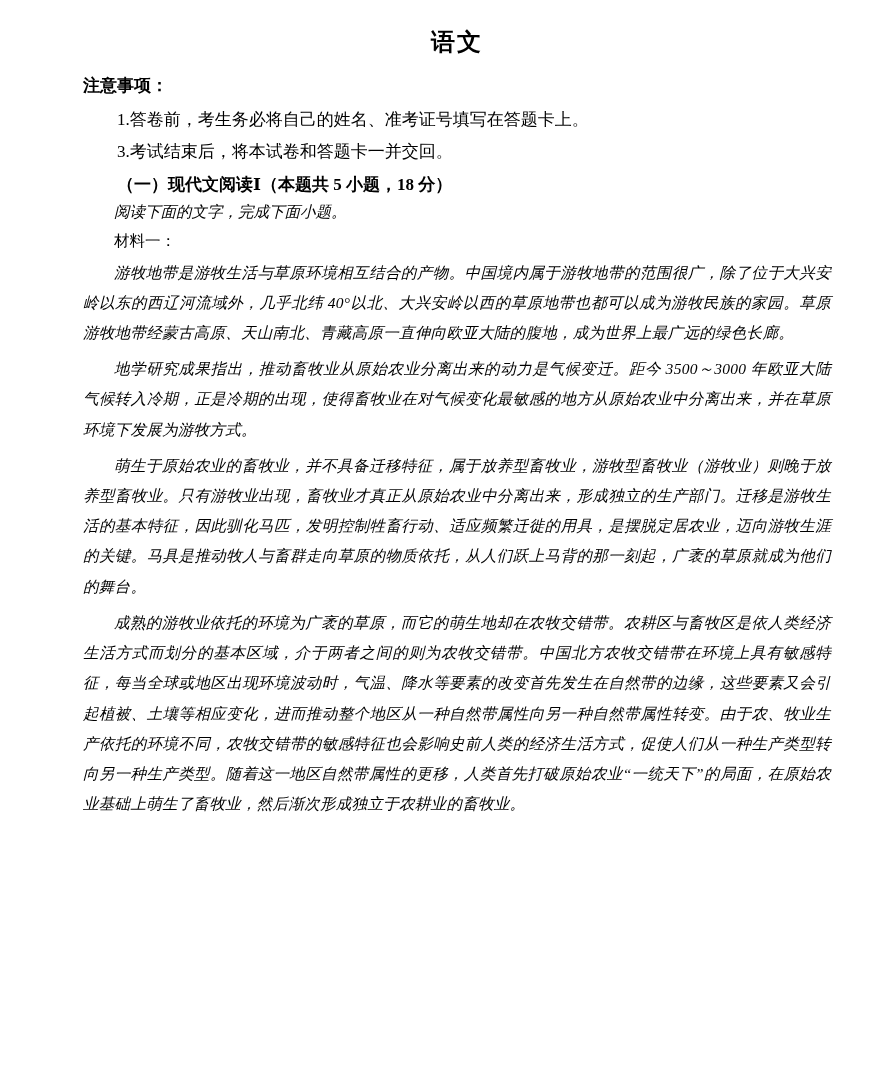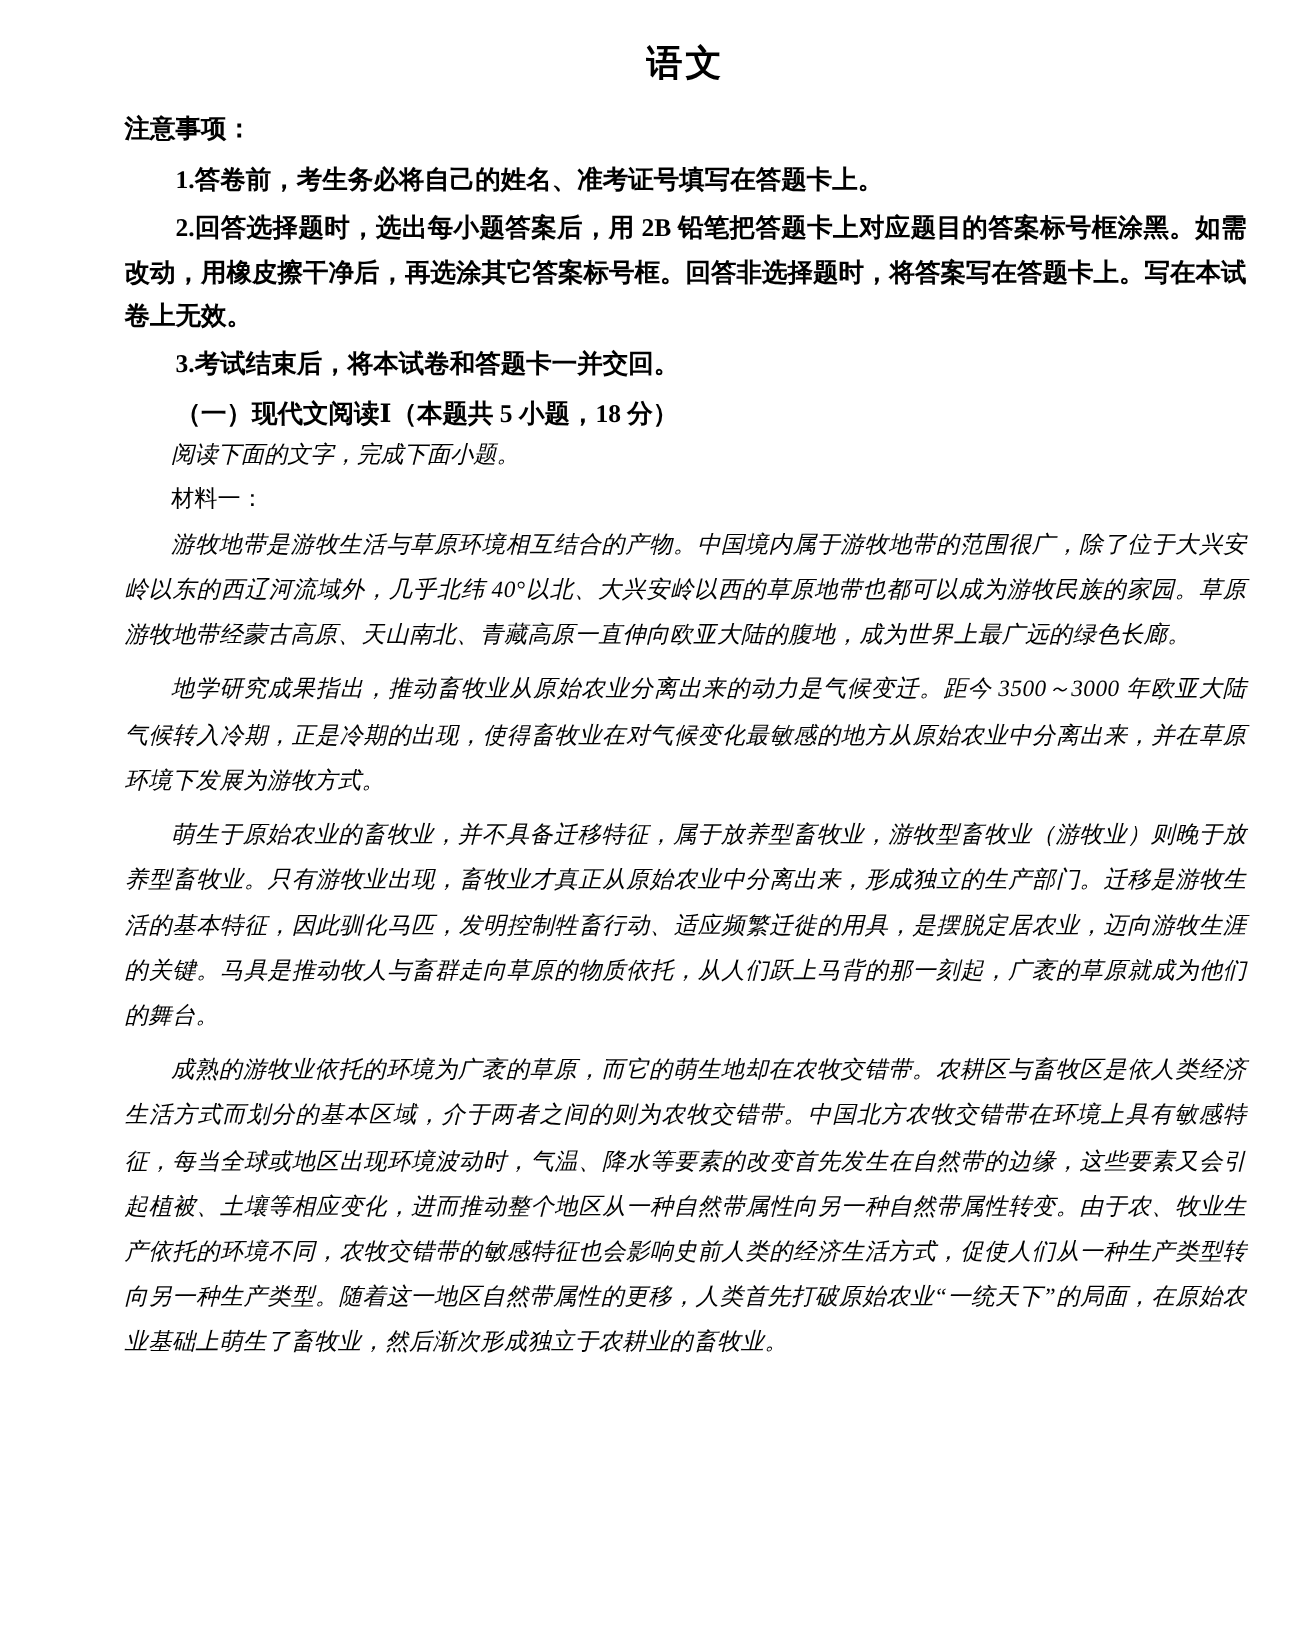--- a/index.html
+++ b/index.html
@@ -33,21 +33,21 @@
   .notice-head {
     font-size: 17px;
     font-weight: 700;
     margin: 4px 0 8px 0;
   }
   .notice-item {
     font-size: 17px;
     line-height: 1.75;
     text-indent: 2em;
     margin: 2px 0;
-    font-weight: 700;
+    font-weight: 400;
     text-align: justify;
   }
   .section-head {
     font-size: 17px;
     font-weight: 700;
     margin: 10px 0 4px 0;
     letter-spacing: 0.5px;
   }
   .sub-head {
     font-size: 17px;
@@ -80,21 +80,20 @@
 </head>
 <body>
 
 <div class="page">
 
   <div class="doc-title">语文</div>
 
   <div class="notice-head">注意事项：</div>
 
   <div class="notice-item">1.答卷前，考生务必将自己的姓名、准考证号填写在答题卡上。</div>
-  <div class="notice-item">2.回答选择题时，选出每小题答案后，用 2B 铅笔把答题卡上对应题目的答案标号框涂黑。如需改动，用橡皮擦干净后，再选涂其它答案标号框。回答非选择题时，将答案写在答题卡上。写在本试卷上无效。</div>
   <div class="notice-item">3.考试结束后，将本试卷和答题卡一并交回。</div>
 
 
   <div class="sub-head">（一）现代文阅读Ⅰ（本题共 5 小题，18 分）</div>
 
   <div class="instruction">阅读下面的文字，完成下面小题。</div>
 
   <div class="material-label">材料一：</div>
 
   <div class="para">游牧地带是游牧生活与草原环境相互结合的产物。中国境内属于游牧地带的范围很广，除了位于大兴安岭以东的西辽河流域外，几乎北纬 40°以北、大兴安岭以西的草原地带也都可以成为游牧民族的家园。草原游牧地带经蒙古高原、天山南北、青藏高原一直伸向欧亚大陆的腹地，成为世界上最广远的绿色长廊。</div>

